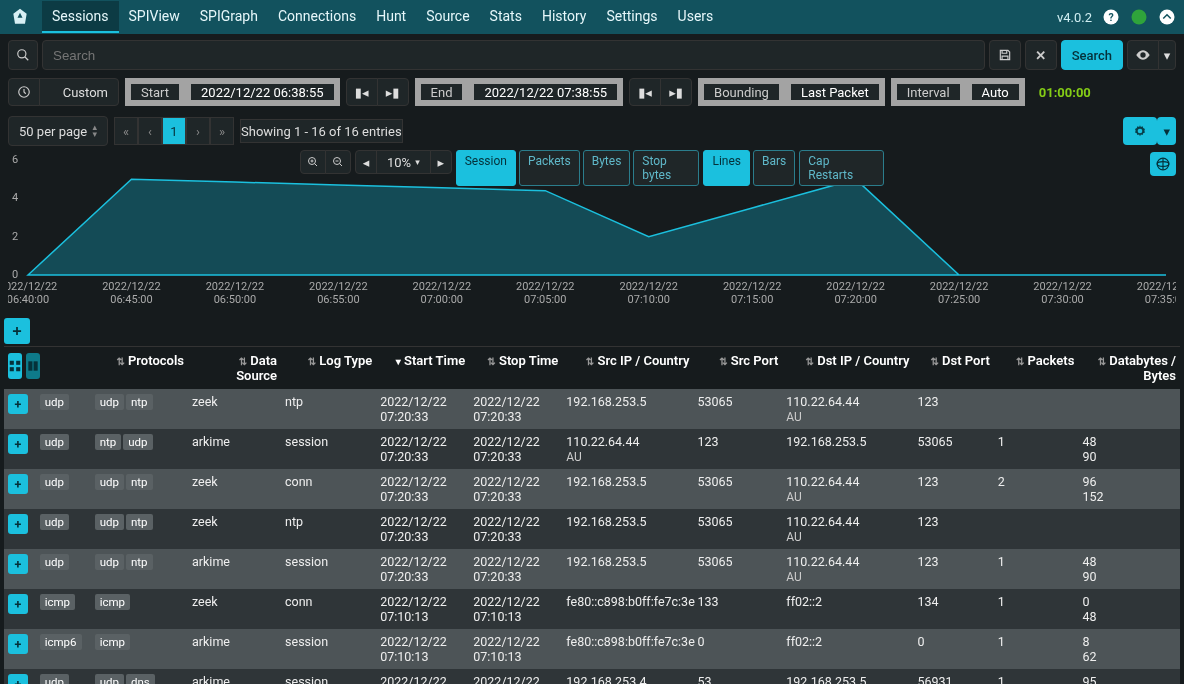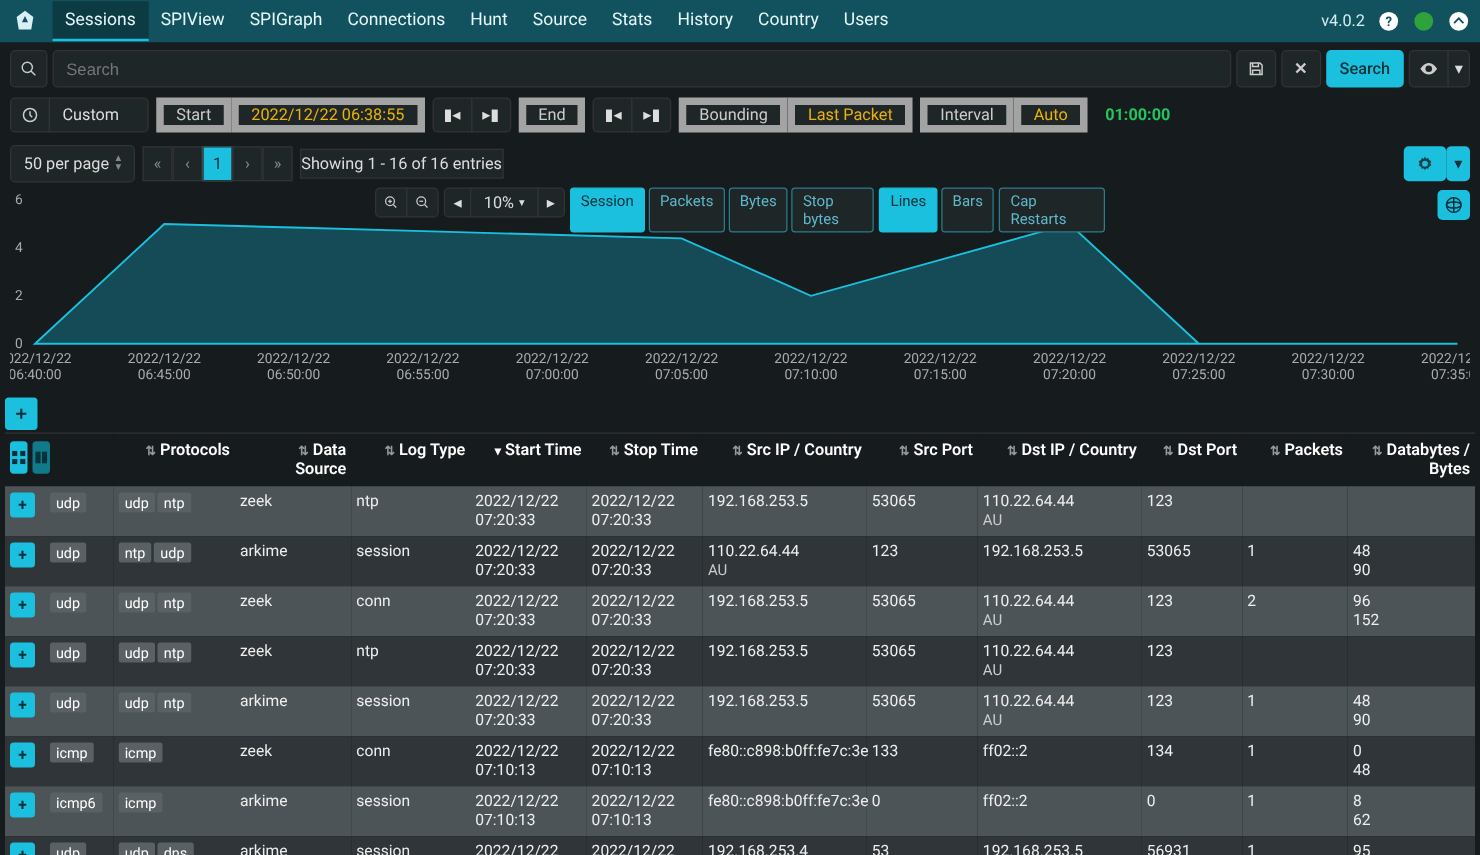--- a/index.html
+++ b/index.html
@@ -94,22 +94,22 @@
 }
 .timebar .btn, .timebar .seg { height: 28px; font-size: 13px; }
 .seg {
   background: #1f2628;
   border: 6px solid #a3a3a3;
   padding: 4px 10px;
   display:flex; align-items:center;
   color: #ccc;
 }
 .seg.label { color: #ccc; }
-.seg.value { color: #eab308; }
-.duration { color: #22c55e; font-weight: bold; padding: 0 8px; }
+.seg.value { color: #ffffff; }
+.duration { color: #84cc16; font-weight: bold; padding: 0 8px; }
 
 .controlsrow {
   display: flex;
   padding: 4px 8px;
   gap: 6px;
   align-items: center;
 }
 .pager-btn {
   background: #1f2628;
   border: 1px solid #333;
@@ -238,21 +238,21 @@
   </div>
   <div class="nav-links" id="nav-links">
       <div class="nav-link active">Sessions</div>
       <div class="nav-link">SPIView</div>
       <div class="nav-link">SPIGraph</div>
       <div class="nav-link">Connections</div>
       <div class="nav-link">Hunt</div>
       <div class="nav-link">Source</div>
       <div class="nav-link">Stats</div>
       <div class="nav-link">History</div>
-      <div class="nav-link">Country</div>
+      <div class="nav-link">Settings</div>
       <div class="nav-link">Users</div>
     </div>
   <div class="nav-spacer"></div>
   <div class="nav-right">
     <span>v4.0.2</span>
     <span class="nav-icon">
         <svg viewBox="0 0 24 24">
           <circle cx="12" cy="12" r="10" fill="#fff"></circle>
           <text x="12" y="17" text-anchor="middle" font-size="14" fill="#12525e" font-weight="bold">?</text>
         </svg>
@@ -297,36 +297,39 @@
 </div>
 
 <div class="timebar">
   <div class="btn-group">
     <div class="btn icon-only">
       <svg width="14" height="14" viewBox="0 0 24 24" fill="none" stroke="#ccc" stroke-width="2">
           <circle cx="12" cy="12" r="9"></circle>
           <path d="M12 7 v5 l3 3"></path>
         </svg>
     </div>
-    <div class="btn" style="min-width:80px;">
+    <div class="btn" style="min-width:80px;justify-content:flex-end;">
         <span>Custom</span>
       </div>
   </div>
   <div class="btn-group">
     <div class="seg label">Start</div>
     <div class="seg value">
         <span>2022/12/22 06:38:55</span>
       </div>
   </div>
   <div class="btn-group">
     <div class="btn icon-only">▮◂</div>
     <div class="btn icon-only">▸▮</div>
   </div>
   <div class="btn-group">
     <div class="seg label">End</div>
+    <div class="seg value">
+        <span>2022/12/22 07:38:55</span>
+      </div>
   </div>
   <div class="btn-group">
     <div class="btn icon-only">▮◂</div>
     <div class="btn icon-only">▸▮</div>
   </div>
   <div class="btn-group">
     <div class="seg label">Bounding</div>
     <div class="seg value">
         <span>Last Packet</span>
       </div>

